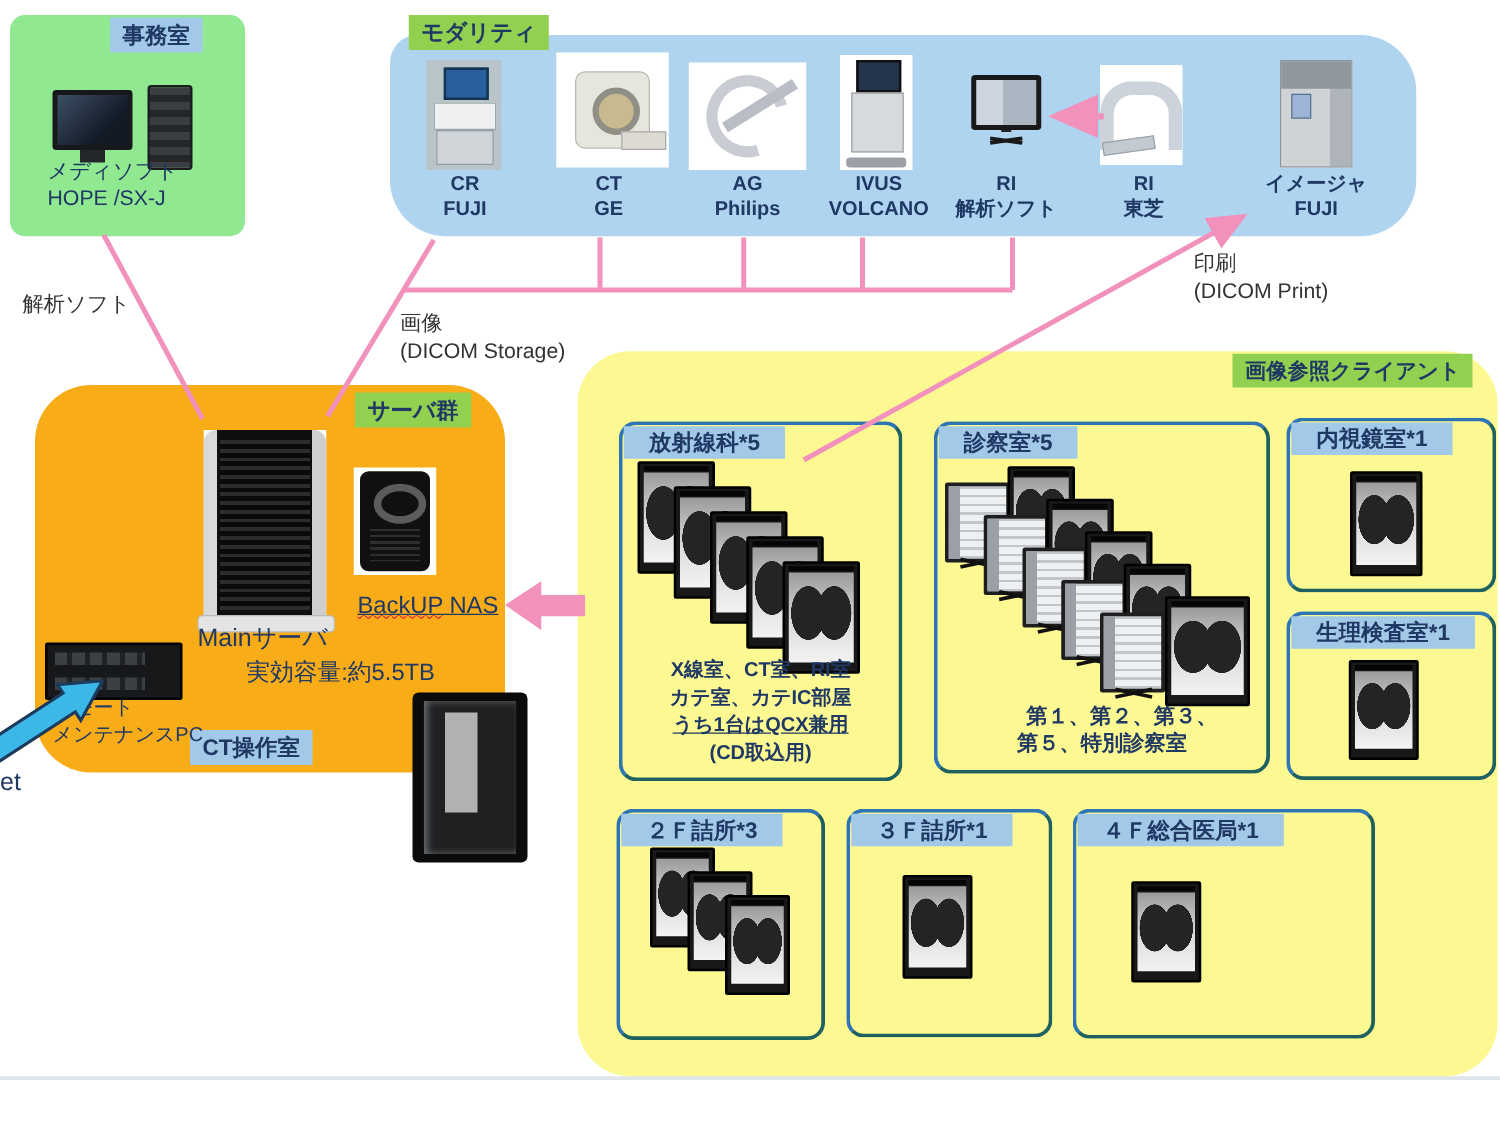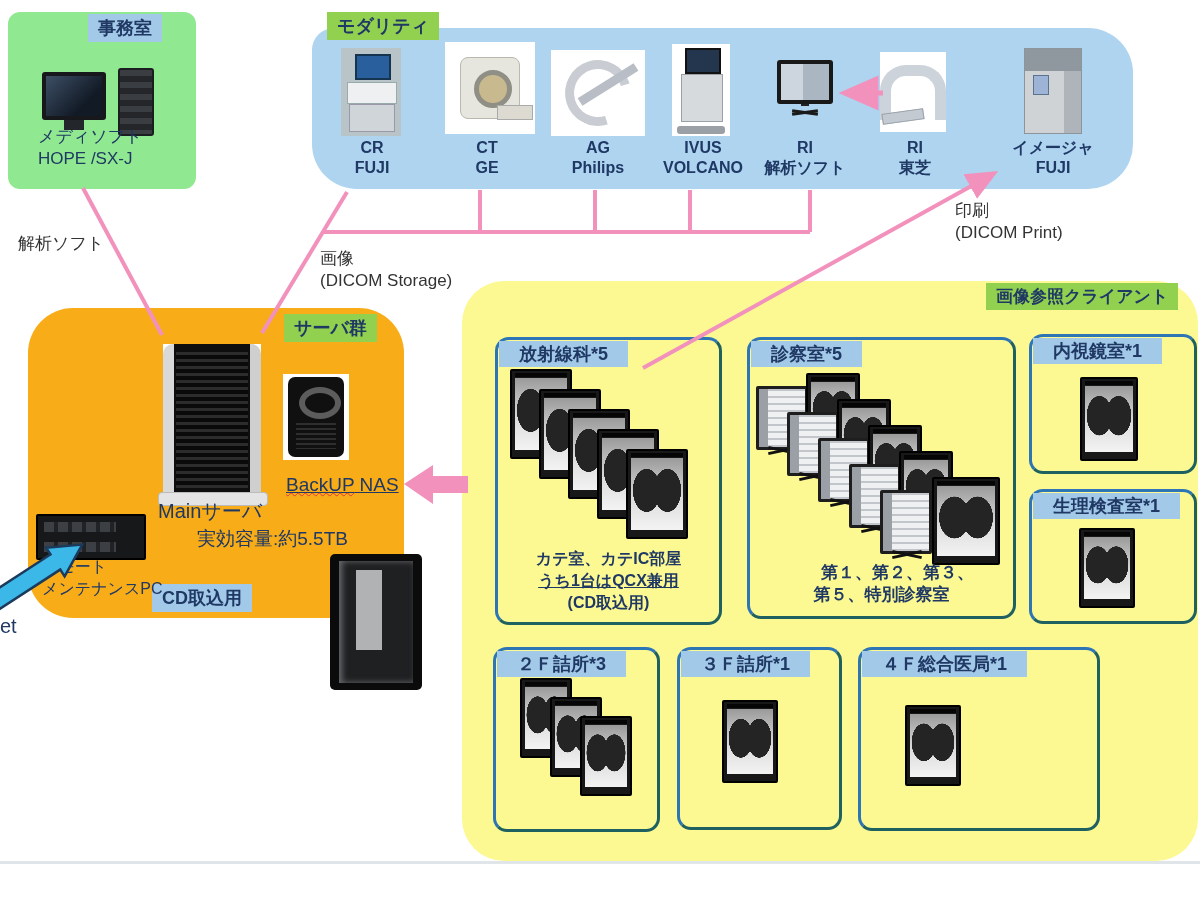--- a/index.html
+++ b/index.html
@@ -105,21 +105,21 @@
 
 <div class="bigbox" style="left:8px;top:12px;width:188px;height:177px;background:var(--office-box-bg);border-radius:12px;"></div>
 <div class="bigbox" style="left:312px;top:28px;width:821px;height:161px;background:var(--modality-box-bg);border-radius:22px 45px 45px 45px;"></div>
 <div class="bigbox" style="left:28px;top:308px;width:376px;height:310px;background:var(--server-box-bg);border-radius:45px;"></div>
 <div class="bigbox" style="left:462px;top:281px;width:736px;height:580px;background:var(--clients-box-bg);border-radius:42px;"></div>
 <div class="divider"></div>
 
 <div class="pill blue" style="left:88px;top:14px;">事務室</div>
 <div class="pill green" style="left:327px;top:12px;">モダリティ</div>
 <div class="pill green" style="left:284px;top:314px;">サーバ群</div>
-<div class="pill blue" style="left:152px;top:584px;">CD取込用</div>
+<div class="pill blue" style="left:152px;top:584px;">CT操作室</div>
 <div class="pill green" style="left:986px;top:283px;font-size:17px;">画像参照クライアント</div>
 
 <div class="abs" style="left:8px;top:12px;width:188px;height:177px;z-index:4;">
   <div class="pc-mon"></div>
   <div class="pc-tower"></div>
 </div>
 <div class="txt navy" style="left:38px;top:126px;">メディソフト</div>
 <div class="txt navy" style="left:38px;top:148px;">HOPE /SX-J</div>
 <div class="txt" style="left:18px;top:233px;">解析ソフト</div>
 
@@ -205,20 +205,21 @@
 <div class="txt navy" style="left:42px;top:578px;font-size:16px;">メンテナンスPC</div>
 <div class="cabinet" style="left:330px;top:554px;width:92px;height:136px;"></div>
 
 <div class="room" style="left:495px;top:337px;width:221px;height:282px;">
   <div class="room-head">放射線科*5</div>
   <div class="xray" style="left:12px;top:29px;width:58px;height:86px;"></div>
   <div class="xray" style="left:41px;top:49px;width:58px;height:86px;"></div>
   <div class="xray" style="left:70px;top:69px;width:58px;height:86px;"></div>
   <div class="xray" style="left:99px;top:89px;width:58px;height:86px;"></div>
   <div class="xray" style="left:128px;top:109px;width:58px;height:86px;"></div>
+  <div class="cap" style="top:186px;">X線室、CT室、RI室</div>
   <div class="cap" style="top:208px;">カテ室、カテIC部屋</div>
   <div class="cap" style="top:230px;text-decoration:underline;">うち1台はQCX兼用</div>
   <div class="cap" style="top:252px;">(CD取込用)</div>
 </div>
 
 <div class="room" style="left:747px;top:337px;width:263px;height:276px;">
   <div class="room-head">診察室*5</div>
   <div class="ws" style="left:6px;top:33px;">
     <div class="rep"></div>
       <div class="xray xr"></div>

